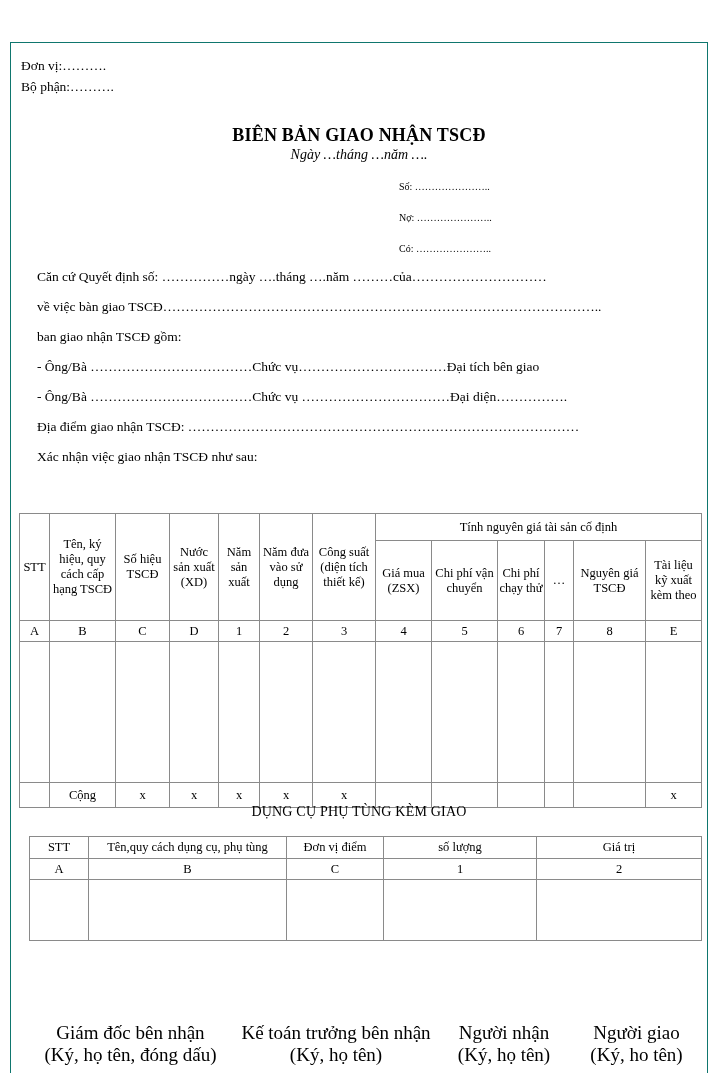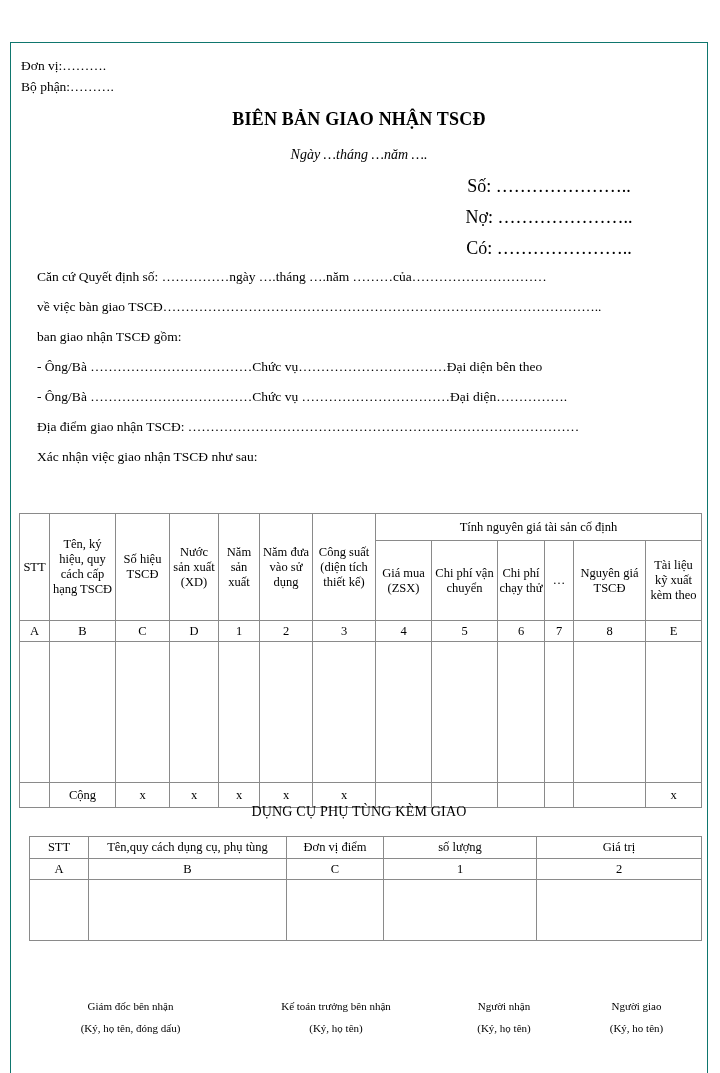--- a/index.html
+++ b/index.html
@@ -48,21 +48,21 @@
     top: 7px;
     width: 330px;
     text-align: center;
     font-size: 13.5px;
     line-height: 20px;
   }
   .hdr-right .r3 { font-weight: bold; font-size: 12.5px; }
 
   .doc-title {
     position: absolute;
-    top: 66px;
+    top: 82px;
     left: 0;
     width: 100%;
     text-align: center;
     font-size: 18px;
     font-weight: bold;
     letter-spacing: .2px;
   }
   .doc-date {
     position: absolute;
     top: 104px;
@@ -71,23 +71,23 @@
     text-align: center;
     font-style: italic;
     font-size: 14px;
   }
 
   .sono {
     position: absolute;
     right: 8px;
     top: 128px;
     width: 300px;
-    font-size: 18px;
+    font-size: 10px;
     line-height: 31px;
-    text-align: center;
+    text-align: left;
   }
   .sono div { white-space: nowrap; }
 
   
   .body-lines {
     position: absolute;
     left: 26px;
     top: 225px;
     width: 670px;
     font-size: 13.5px;
@@ -143,24 +143,24 @@
     width: 672px;
   }
   #tbl-acc .hcell { height: 21px; }
   #tbl-acc .codecell { height: 20px; }
   #tbl-acc .bodycell { height: 60px; }
 
   
   .signs {
     position: absolute;
     left: 12px;
-    top: 952px;
+    top: 979px;
     width: 676px;
     display: flex;
-    font-size: 11px;
+    font-size: 19px;
   }
   .sign {
     text-align: center;
     line-height: 22px;
   }
   .sign .s1 { white-space: nowrap; }
   .sign .s2 { white-space: nowrap; }
   .sign-0 { width: 215px; }
   .sign-1 { width: 196px; }
   .sign-2 { width: 140px; }
@@ -184,21 +184,21 @@
     <div class="sono">
       <div>Số: …………………..</div>
       <div>Nợ: …………………..</div>
       <div>Có: …………………..</div>
     </div>
 
     <div class="body-lines">
       <p>Căn cứ Quyết định số: ……………ngày ….tháng ….năm ………của…………………………</p>
       <p>về việc bàn giao TSCĐ……………………………………………………………………………………..</p>
       <p>ban giao nhận TSCĐ gồm:</p>
-      <p>- Ông/Bà ………………………………Chức vụ……………………………Đại diện bên theo</p>
+      <p>- Ông/Bà ………………………………Chức vụ……………………………Đại tích bên giao</p>
       <p>- Ông/Bà ………………………………Chức vụ ……………………………Đại diện…………….</p>
       <p>Địa điểm giao nhận TSCĐ: ……………………………………………………………………………</p>
       <p class="gap-lg">Xác nhận việc giao nhận TSCĐ như sau:</p>
     </div>
 
     <table class="tbl" id="tbl-main">
       <colgroup>
         <col style="width:30px">
         <col style="width:66px">
         <col style="width:54px">

